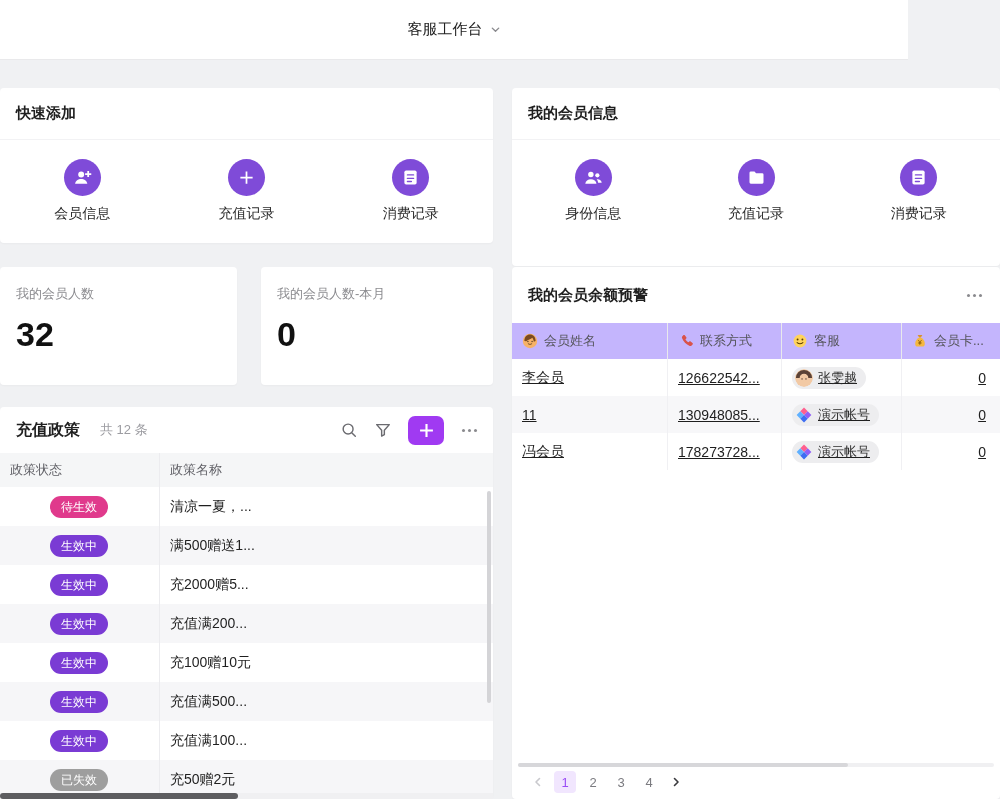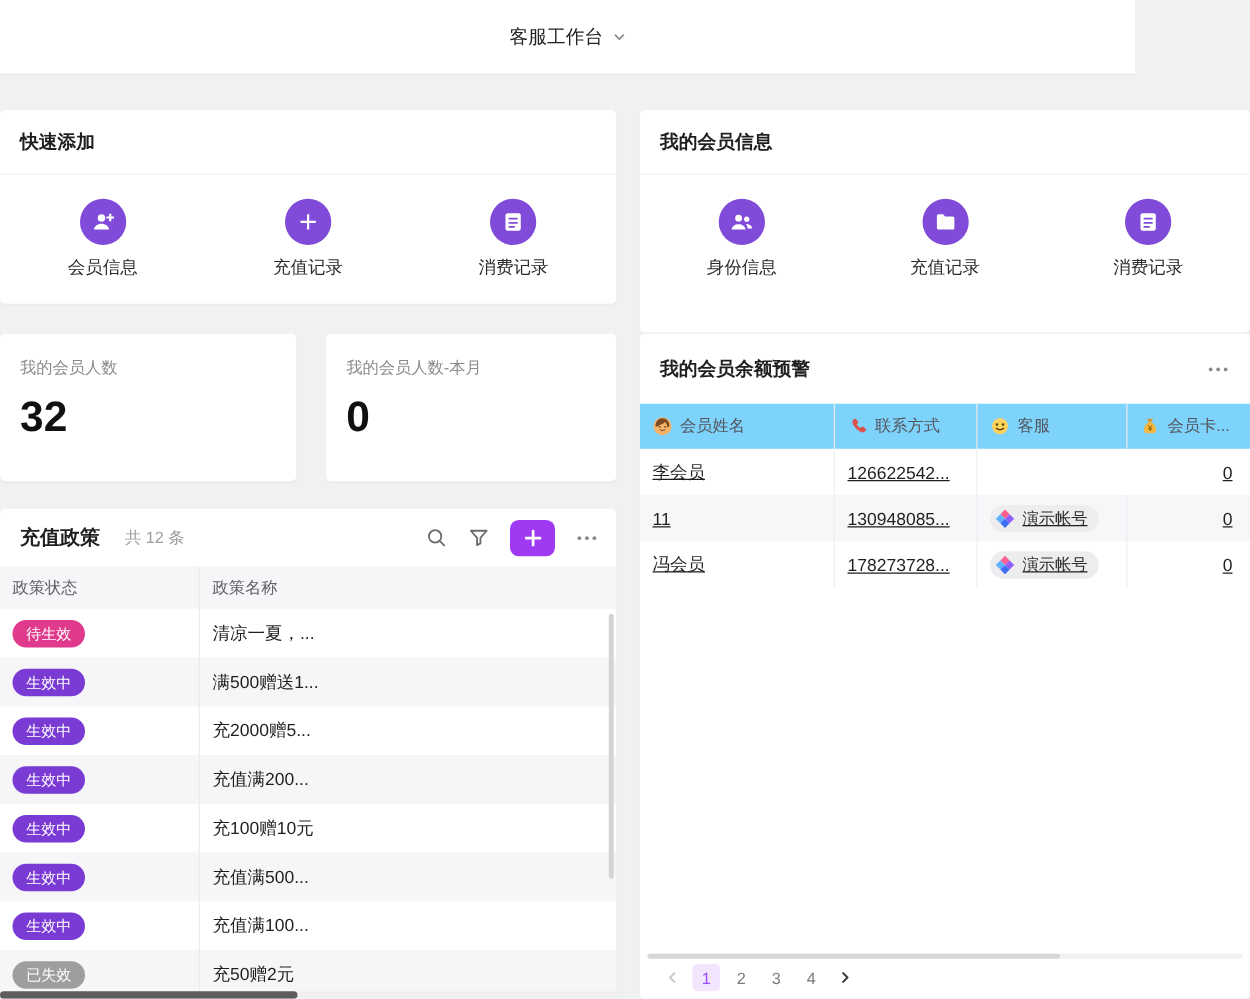--- a/index.html
+++ b/index.html
@@ -58,34 +58,34 @@
   .ptable-header {
     display: flex; height: 34px; background: #f5f6f7; align-items: center;
     font-size: 13px; color: #606066;
   }
   .pcol-status { width: 160px; padding-left: 10px; border-right: 1px solid #ececef; height: 100%; display: flex; align-items: center; }
   .pcol-name { flex: 1; padding-left: 10px; height: 100%; display: flex; align-items: center; }
   .prow { display: flex; height: 39px; font-size: 14px; color: #1f1f1f; cursor: pointer; }
   .prow:nth-child(even) { background: #f6f6f8; }
   .badge {
     display: inline-block; padding: 3px 11px; border-radius: 12px;
-    color: #fff; font-size: 12px; line-height: 16px; white-space: nowrap;
+    color: #fff; font-size: 12px; line-height: 16px; white-space: nowrap; margin-left: 40px;
   }
 
   .v-scroll {
     position: absolute; right: 2px; top: 84px; width: 4px; height: 212px;
     background: #d4d4d7; border-radius: 2px;
   }
   .h-scroll-left {
     position: absolute; left: 0; top: 793px; width: 493px; height: 6px; background: #f0f0f2;
   }
   .h-scroll-left .thumb { width: 238px; height: 6px; background: #5d5d60; border-radius: 3px; }
 
   .balance-head { height: 56px; display: flex; align-items: center; justify-content: space-between; padding: 0 16px; font-size: 15px; font-weight: 700; }
-  .btable-header { display: flex; height: 36px; background: #7dd3fc; font-size: 13px; color: #55555b; font-weight: 400; }
+  .btable-header { display: flex; height: 36px; background: #c4b5fd; font-size: 13px; color: #55555b; font-weight: 400; }
   .bhcell { display: flex; align-items: center; gap: 6px; padding-left: 10px; border-right: 1px solid #e9e9ec; }
   .bhcell svg { width: 16px; height: 16px; flex: none; }
   .col-name { width: 156px; } .col-phone { width: 114px; } .col-svc { width: 120px; } .col-bal { flex: 1; border-right: none; }
   .brow { display: flex; height: 37px; align-items: center; font-size: 14px; cursor: pointer; text-decoration: underline; }
   .brow:nth-child(even) { background: #f7f7f9; }
   .bcol { height: 100%; display: flex; align-items: center; padding-left: 10px; border-right: 1px solid #f0f0f3; }
   .bcol.col-bal { justify-content: flex-end; padding-right: 14px; border-right: none; }
   .svc-pill {
     display: inline-flex; align-items: center; gap: 5px; background: #ededef;
     border-radius: 12px; padding: 2px 9px 2px 3px; font-size: 13px; color: #2b2b2b;
@@ -316,20 +316,33 @@
           <path d="M9 5.7h2c3.8 2 5 5 5 8a3.2 3.2 0 01-3.2 3.2H7.2A3.2 3.2 0 014 13.7c0-3 1.2-6 5-8z" fill="#f5b840"></path>
           <text x="10" y="14.6" font-size="8.5" text-anchor="middle" fill="#7a4e00">¥</text>
         </svg>
       <span>会员卡...</span>
     </div>
   </div>
   <div>
     <div class="brow">
       <div class="bcol col-name">李会员</div>
       <div class="bcol col-phone">126622542...</div>
+      <div class="bcol col-svc">
+        <span class="svc-pill">
+          <span class="avatar">
+            <svg viewBox="0 0 20 20">
+                <circle cx="10" cy="10" r="10" fill="#f2c9a4"></circle>
+                <path d="M10 1a9 9 0 00-9 9h4.2c0-2.8 2-4.8 4.8-4.8s4.8 2 4.8 4.8H19a9 9 0 00-9-9z" fill="#5b4236"></path>
+                <circle cx="7.8" cy="11" r="0.8" fill="#4a3228"></circle>
+                <circle cx="12.2" cy="11" r="0.8" fill="#4a3228"></circle>
+              </svg>
+          </span>
+          <span>张雯越</span>
+        </span>
+      </div>
       <div class="bcol col-bal">0</div>
     </div>
     <div class="brow">
       <div class="bcol col-name">11</div>
       <div class="bcol col-phone">130948085...</div>
       <div class="bcol col-svc">
         <span class="svc-pill">
           <span class="avatar">
             <svg viewBox="0 0 20 20">
                 <g transform="rotate(45 10 10)">

